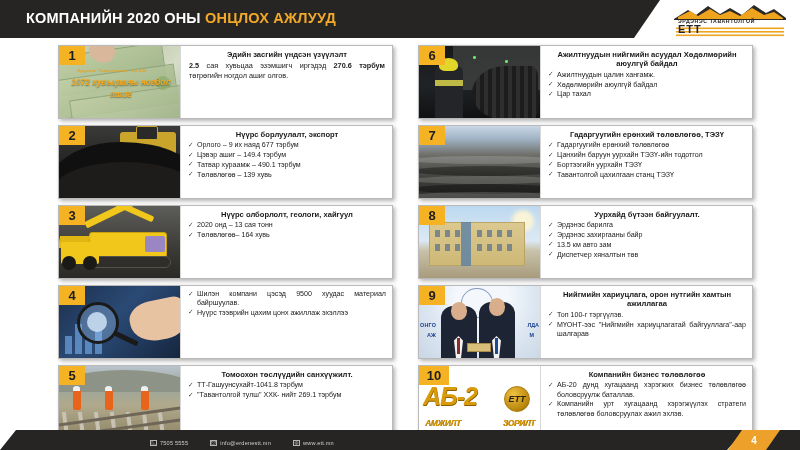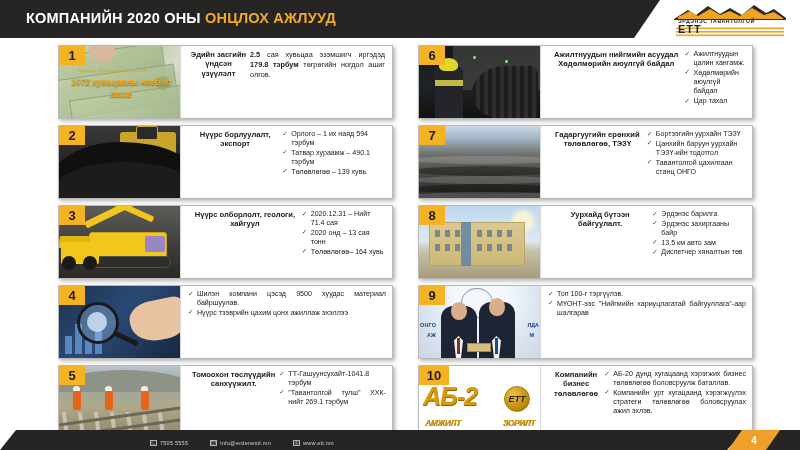--- a/index.html
+++ b/index.html
@@ -70,21 +70,21 @@
     color: #1d1d1d;
     font-size: 13px; font-weight: bold;
     display: flex; align-items: center; justify-content: center;
     line-height: 1;
   }
   .badge.wide { width: 30px; }
 
   .card-body {
     flex: 1 1 auto;
     padding: 4px 6px 3px 7px;
-    display: flex; flex-direction: row;
+    display: flex; flex-direction: column;
     min-width: 0;
   }
   .card-title {
     font-size: 7.6px; font-weight: bold; color: #1a1a1a;
     text-align: center; line-height: 1.25; margin-bottom: 2px;
   }
   .bullets { list-style: none; }
   .bullets li {
     position: relative;
     font-size: 7.1px; color: #1a1a1a;
@@ -434,42 +434,43 @@
         </div>
         <div class="ovl-small">Эрдэнэс Тавантолгой - 48.000</div>
         <div class="ovl-main">1072 хувьцааны ногдол ашиг</div>
         <div class="badge">1</div>
       </div>
       <div class="card-body">
         <div class="card-title">Эдийн засгийн үндсэн үзүүлэлт</div>
         <div class="para just">
           <b>2.5</b>
           сая хувьцаа эзэмшигч иргэдэд
-          <b>179.8 тэрбум</b>
+          <b>270.6 тэрбум</b>
           төгрөгийн ногдол ашиг олгов.
         </div>
       </div>
     </div>
 
     <div class="card">
       <div class="card-img">
         <div class="scene sc-coal">
           <div class="loader"></div>
             <div class="cab"></div>
           <div class="wheel w1"></div>
             <div class="wheel w2"></div>
           <div class="pile"></div>
             <div class="pile2"></div>
         </div>
         <div class="badge">2</div>
       </div>
       <div class="card-body">
         <div class="card-title">Нүүрс борлуулалт, экспорт</div>
         <ul class="bullets">
-          <li><span class="tick">✓</span><span>Орлого – 1 их наяд 594 тэрбум</span></li>
+          <li><span class="tick">✓</span><span>Орлого – 9 их наяд 677 тэрбум</span></li>
+          <li><span class="tick">✓</span><span>Цэвэр ашиг – 149.4 тэрбум</span></li>
           <li><span class="tick">✓</span><span>Татвар хураамж – 490.1 тэрбум</span></li>
           <li><span class="tick">✓</span><span>Төлөвлөгөө – 139 хувь</span></li>
         </ul>
       </div>
     </div>
 
     <div class="card">
       <div class="card-img">
         <div class="scene sc-exc">
           <div class="boom"></div>
@@ -480,21 +481,20 @@
           <div class="truckbed"></div>
             <div class="truck"></div>
           <div class="tw tw1"></div>
             <div class="tw tw2"></div>
         </div>
         <div class="badge">3</div>
       </div>
       <div class="card-body">
         <div class="card-title">Нүүрс олборлолт, геологи, хайгуул</div>
         <ul class="bullets">
-          <li><span class="tick">✓</span><span>2020.12.31 – Нийт 71.4 сая</span></li>
           <li><span class="tick">✓</span><span>2020 онд – 13 сая тонн</span></li>
           <li><span class="tick">✓</span><span>Төлөвлөгөө– 164 хувь</span></li>
         </ul>
       </div>
     </div>
 
     <div class="card">
       <div class="card-img">
         <div class="scene sc-mag">
           <div class="bar" style="left:6px;height:18px"></div>
@@ -580,23 +580,24 @@
           <div class="dark" style="top:40px"></div>
           <div class="terr" style="top:50px"></div>
           <div class="dark" style="top:58px"></div>
           <div class="terr" style="top:66px"></div>
         </div>
         <div class="badge">7</div>
       </div>
       <div class="card-body">
         <div class="card-title">Гадаргуугийн ерөнхий төлөвлөгөө, ТЭЗҮ</div>
         <ul class="bullets">
+          <li><span class="tick">✓</span><span>Гадаргуугийн ерөнхий төлөвлөгөө</span></li>
+          <li><span class="tick">✓</span><span>Цанхийн баруун уурхайн ТЭЗҮ-ийн тодотгол</span></li>
           <li><span class="tick">✓</span><span>Бортээгийн уурхайн ТЭЗҮ</span></li>
-          <li><span class="tick">✓</span><span>Цанхийн баруун уурхайн ТЭЗҮ-ийн тодотгол</span></li>
-          <li><span class="tick">✓</span><span>Тавантолгой цахилгаан станц ОНГО</span></li>
+          <li><span class="tick">✓</span><span>Тавантолгой цахилгаан станц ТЭЗҮ</span></li>
         </ul>
       </div>
     </div>
 
     <div class="card">
       <div class="card-img">
         <div class="scene sc-bld">
           <div class="sun"></div>
           <div class="bldg"></div>
           <div class="stripe"></div>
@@ -643,20 +644,21 @@
             <div class="shirt s2"></div>
           <div class="tie t1"></div>
             <div class="tie t2"></div>
           <div class="head h1"></div>
             <div class="head h2"></div>
           <div class="plaque"></div>
         </div>
         <div class="badge">9</div>
       </div>
       <div class="card-body">
+        <div class="card-title">Нийгмийн хариуцлага, орон нутгийн хамтын ажиллагаа</div>
         <ul class="bullets">
           <li><span class="tick">✓</span><span>Топ 100-г тэргүүлэв.</span></li>
           <li class="just"><span class="tick">✓</span><span>МҮОНТ-ээс "Нийгмийн хариуцлагатай байгууллага"-аар шалгарав</span></li>
         </ul>
       </div>
     </div>
 
     <div class="card">
       <div class="card-img">
         <div class="scene sc-ab">

